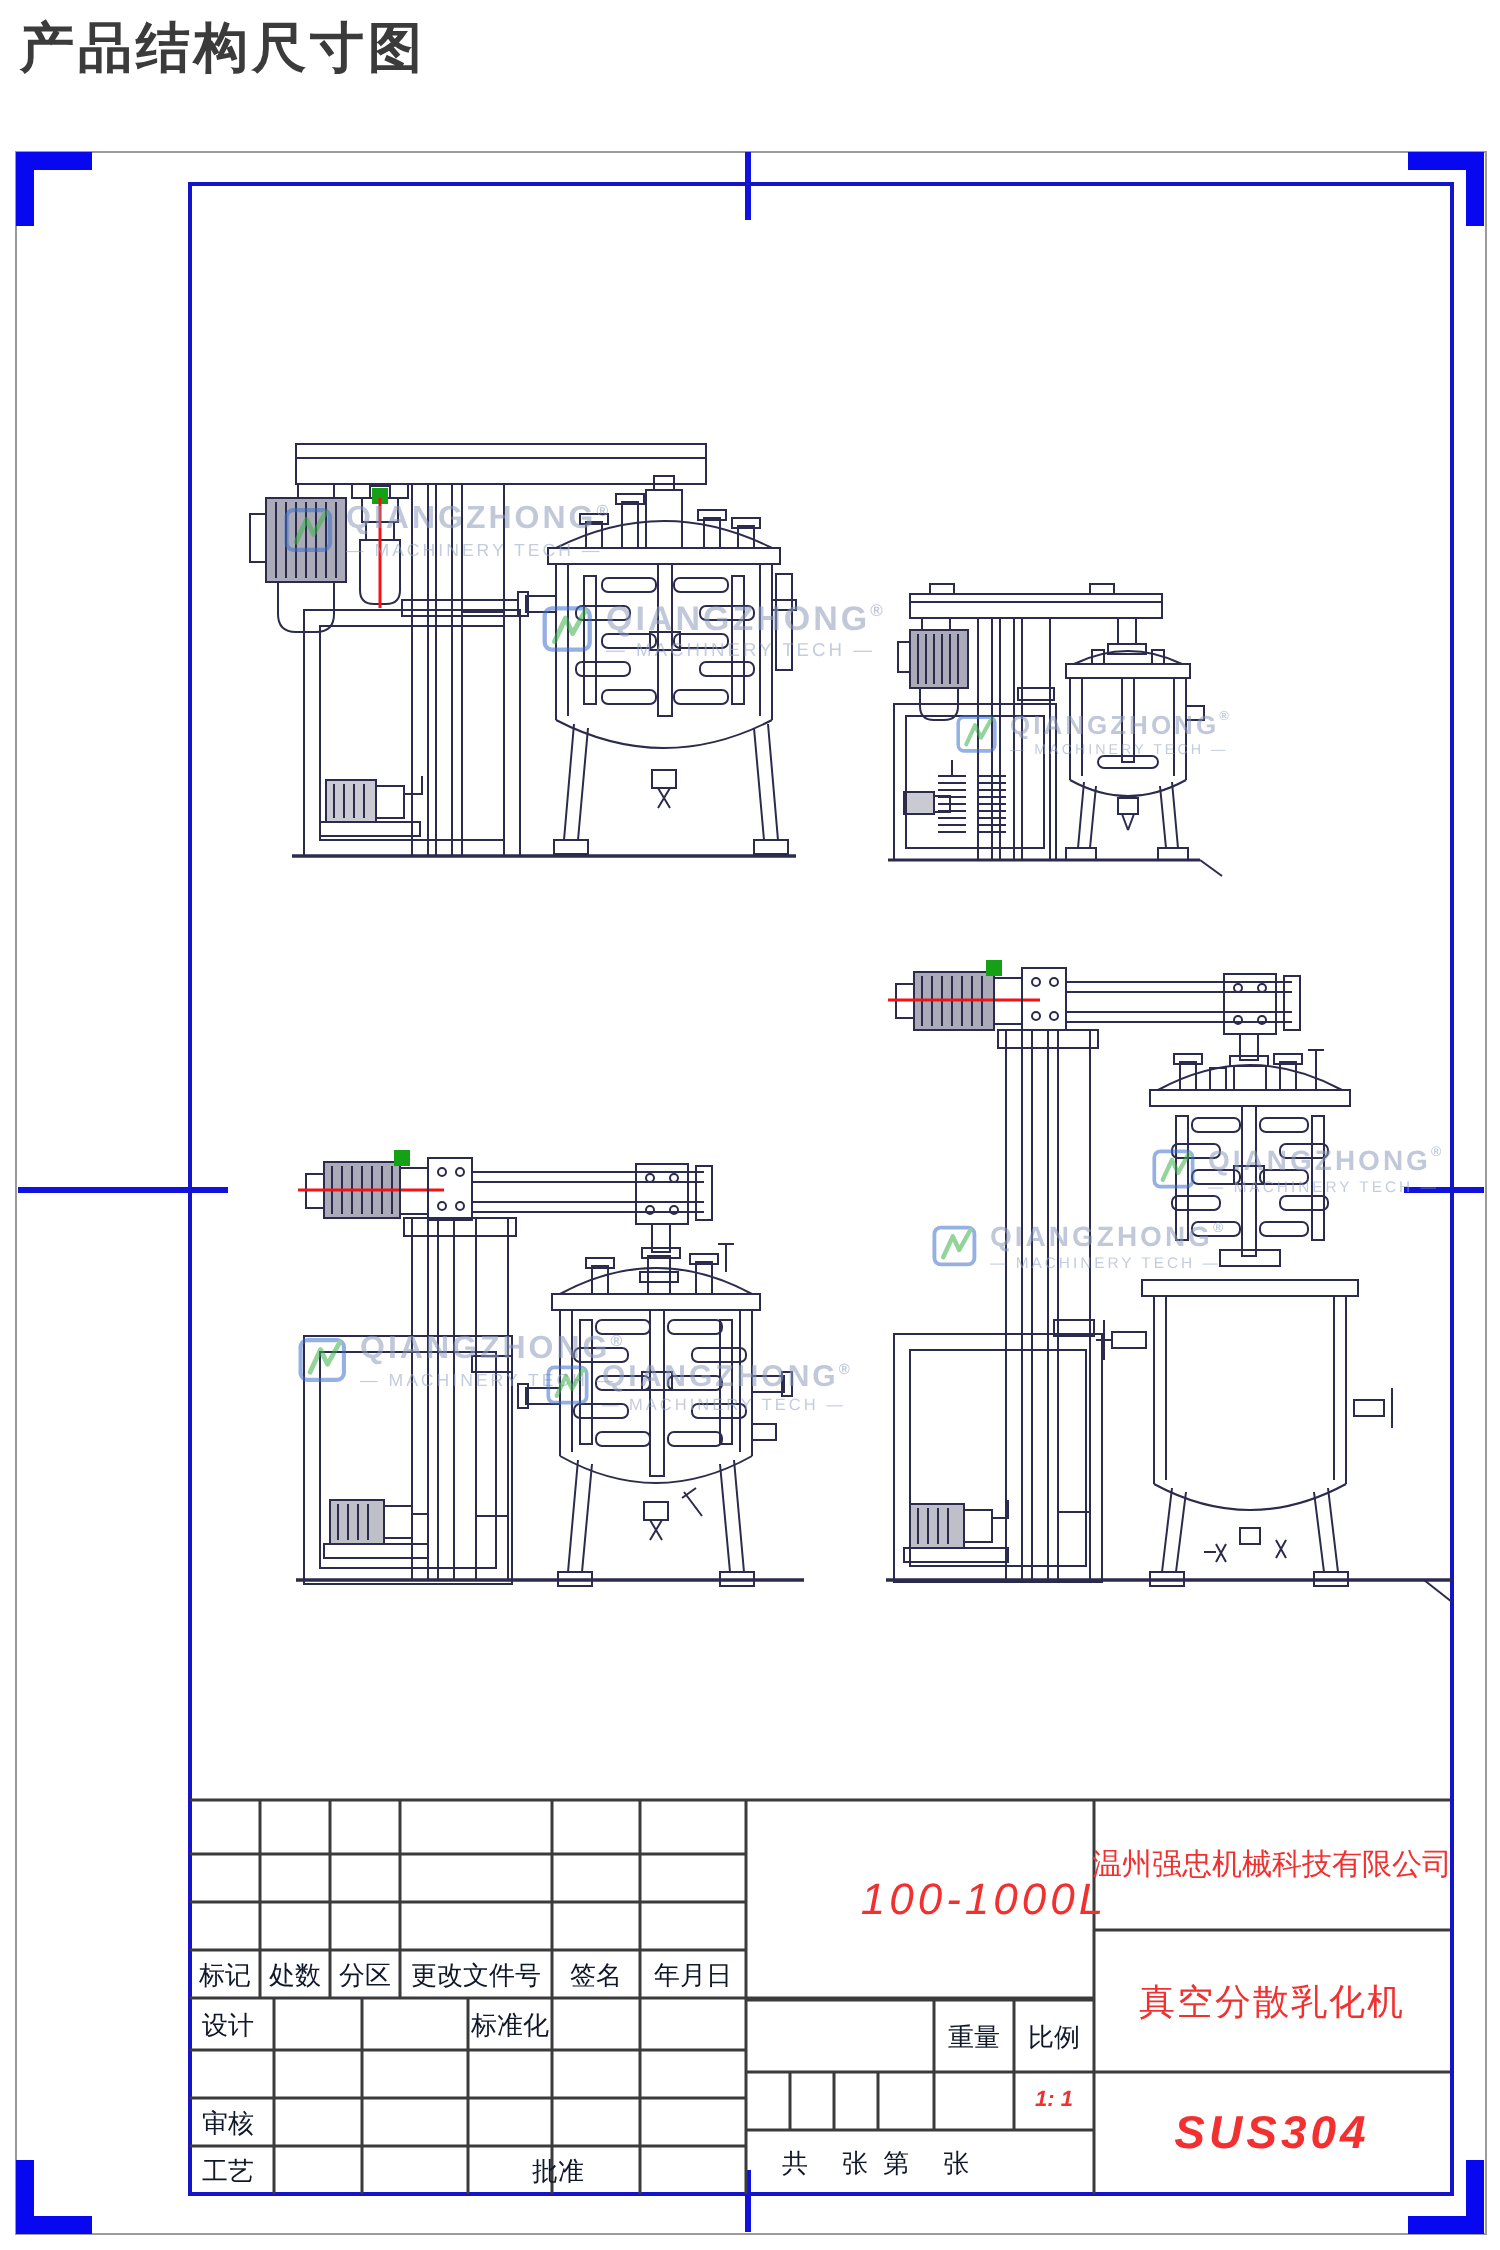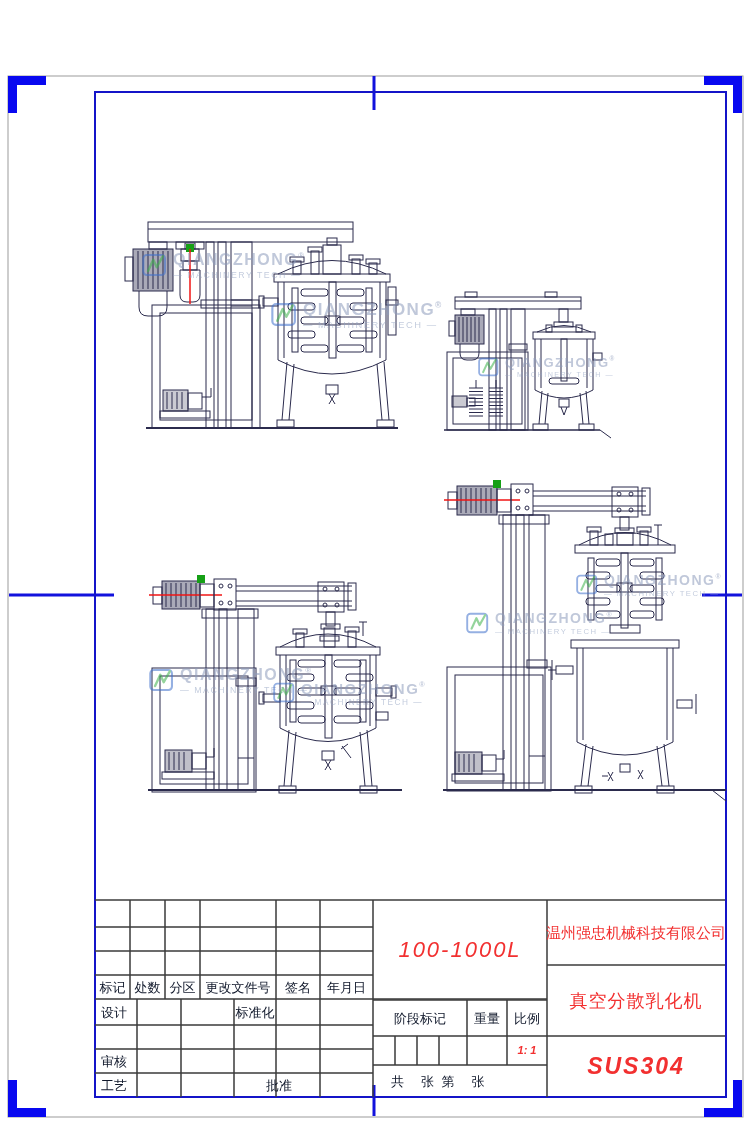--- a/index.html
+++ b/index.html
@@ -7,21 +7,21 @@
         font-family:"Liberation Sans",sans-serif;}
   .abs{position:absolute;}
   .page-title{left:10px;top:6px;font-size:27px;font-weight:bold;color:#3b3b3b;letter-spacing:2px;}
   svg.layer{position:absolute;left:0;top:0;pointer-events:none;}
   
   .cell{position:absolute;display:flex;align-items:center;justify-content:center;
         color:#0f172a;font-size:13px;white-space:nowrap;line-height:1;}
   .cell.left{justify-content:flex-start;padding-left:6px;box-sizing:border-box;}
   .cell.red{color:#f23030;}
   .cell.ital{font-style:italic;}
-  .model-range{font-size:22px;letter-spacing:2px;}
+  .model-range{font-size:22px;letter-spacing:2px;padding-left:32px;}
   .company{font-size:15px;letter-spacing:0;}
   .product{font-size:18px;letter-spacing:1px;}
   .material{font-size:23px;letter-spacing:2px;font-weight:bold;}
   .scale-val{font-size:11px;font-weight:bold;}
   .sheet-info{padding-left:18px;box-sizing:border-box;justify-content:flex-start;letter-spacing:2px;}
   
   .wm{position:absolute;display:flex;align-items:flex-start;gap:5px;opacity:.55;}
   .wm .wm-text{display:flex;flex-direction:column;}
   .wm-brand{font-weight:bold;color:#8e9cbc;letter-spacing:1.5px;line-height:1;font-size:1em;}
   .wm-reg{font-size:.5em;vertical-align:top;}
@@ -34,20 +34,21 @@
 
   <svg width="0" height="0" style="position:absolute">
     <defs>
       <symbol id="wmlogo" viewBox="0 0 30 30">
         <rect x="1.5" y="3.5" width="25" height="23" rx="4" fill="none" stroke="#4070cc" stroke-width="2.4"></rect>
         <path d="M7,22 L13,9 L17,17.5 L24,5" fill="none" stroke="#3db24b" stroke-width="2.8" stroke-linecap="round" stroke-linejoin="round"></path>
       </symbol>
     </defs>
   </svg>
 
+  <div class="abs page-title">产品结构尺寸图</div>
 
   <svg class="layer" width="750" height="1125">
 
     <rect x="8" y="76" width="735" height="1041" fill="none" stroke="#9b9b9b" stroke-width="1"></rect>
 
     <g stroke="#0808f0" stroke-width="9">
       <path d="M8,80.5 H46"></path>
         <path d="M12.5,76 V113"></path>
       <path d="M704,80.5 H742"></path>
         <path d="M737.5,76 V113"></path>
@@ -412,21 +413,20 @@
   <div class="cell" style="left:276px;top:975px;width:44px;height:24px;">签名</div>
   <div class="cell" style="left:320px;top:975px;width:53px;height:24px;">年月日</div>
 
   <div class="cell left" style="left:95px;top:999px;width:42px;height:26px;">设计</div>
   <div class="cell" style="left:234px;top:999px;width:42px;height:26px;">标准化</div>
   <div class="cell left" style="left:95px;top:1049px;width:42px;height:24px;">审核</div>
   <div class="cell left" style="left:95px;top:1073px;width:42px;height:24px;">工艺</div>
   <div class="cell" style="left:234px;top:1073px;width:42px;height:24px;margin-left:24px;">批准</div>
 
   <div class="cell red ital model-range" style="left:373px;top:900px;width:174px;height:100px;">100-1000L</div>
-  <div class="cell" style="left:373px;top:1000px;width:94px;height:36px;">阶段标记</div>
   <div class="cell" style="left:467px;top:1000px;width:40px;height:36px;">重量</div>
   <div class="cell" style="left:507px;top:1000px;width:40px;height:36px;">比例</div>
   <div class="cell red ital scale-val" style="left:507px;top:1036px;width:40px;height:29px;">1: 1</div>
   <div class="cell sheet-info" style="left:373px;top:1065px;width:174px;height:32px;">共　张 第　张</div>
 
   <div class="cell red company" style="left:547px;top:900px;width:178px;height:65px;">温州强忠机械科技有限公司</div>
   <div class="cell red product" style="left:547px;top:965px;width:178px;height:71px;">真空分散乳化机</div>
   <div class="cell red ital material" style="left:547px;top:1036px;width:178px;height:61px;">SUS304</div>
 
 </div>

